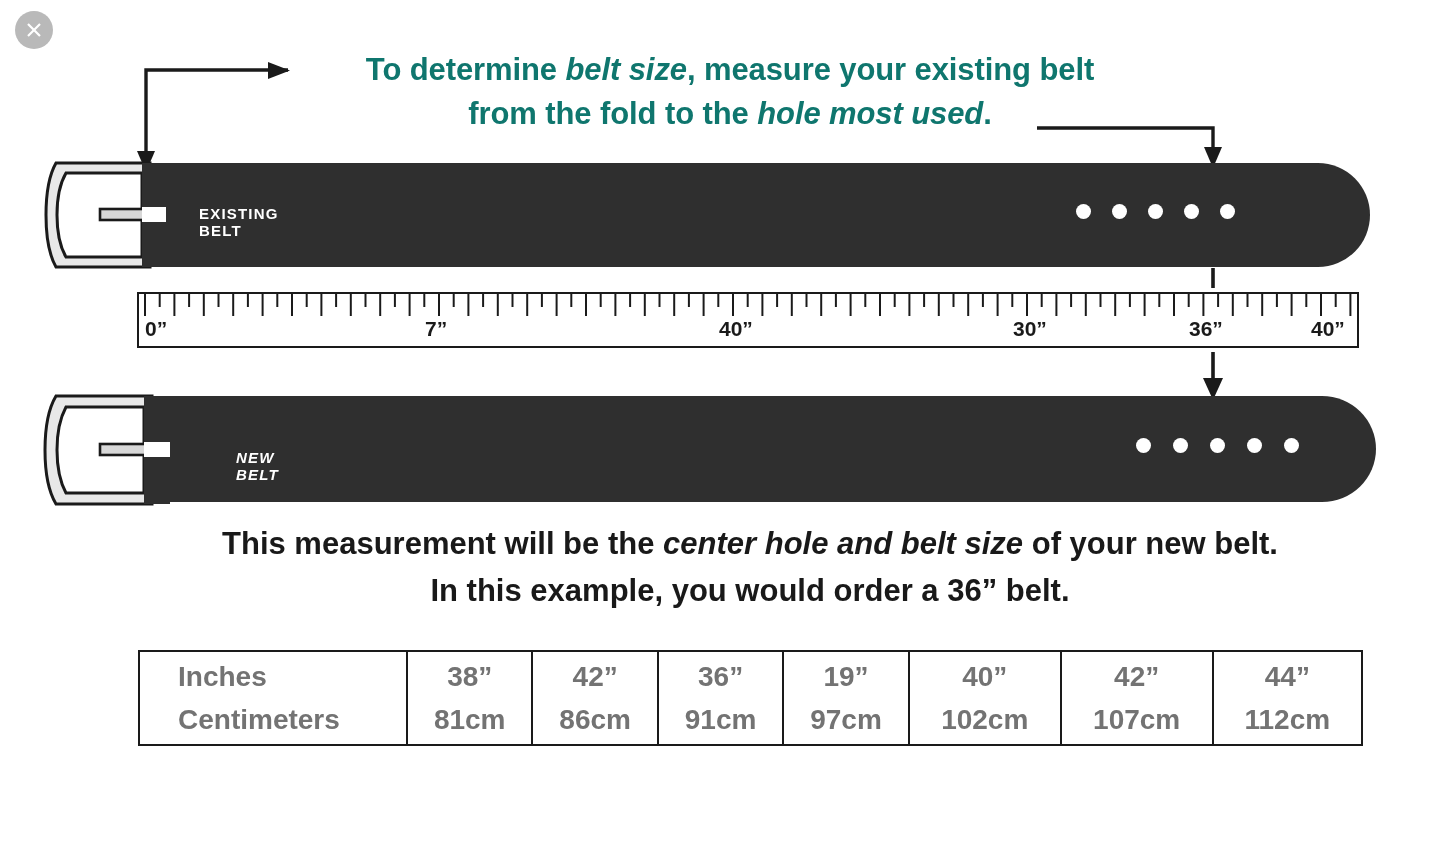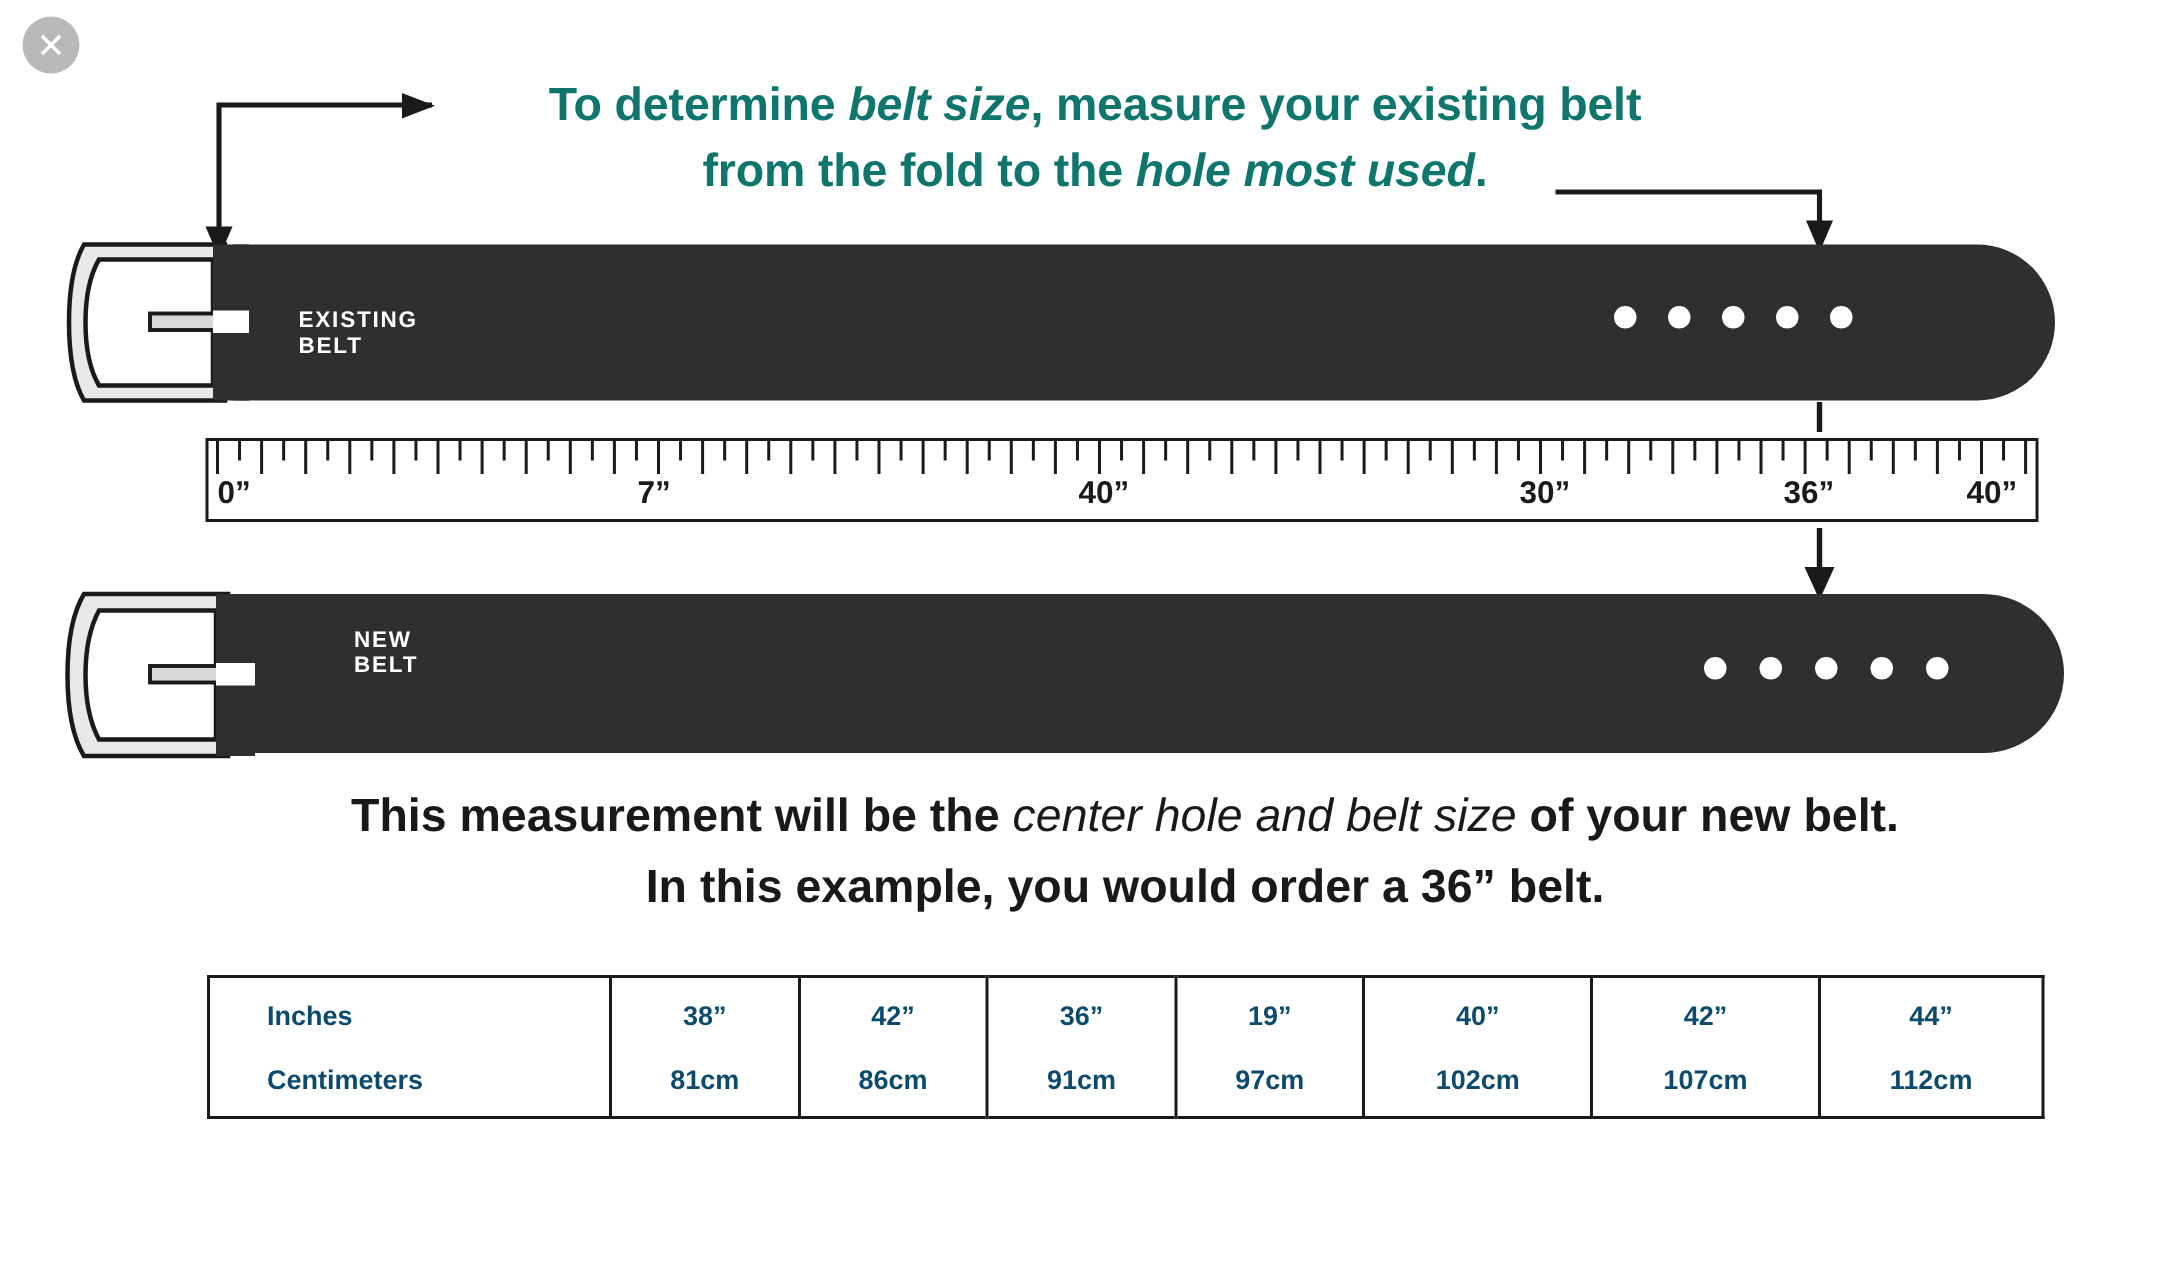--- a/index.html
+++ b/index.html
@@ -82,21 +82,21 @@
     border-bottom-left-radius: 6px;
   }
   .belt-label {
     position: absolute;
     color: #ffffff;
     font-size: 15px;
     font-weight: 700;
     letter-spacing: 1.2px;
   }
   .belt1-label { left: 199px; top: 205px; }
-  .belt2-label { left: 236px; top: 418px; }
+  .belt2-label { left: 236px; top: 449px; font-style: italic; }
 
   .holes { position: absolute; display: flex; }
   .hole {
     width: 15px; height: 15px;
     border-radius: 50%;
     background: #ffffff;
   }
   .belt1-holes { left: 1076px; top: 204px; gap: 21px; }
   .belt2-holes { left: 1136px; top: 438px; gap: 22px; }
 
@@ -132,35 +132,35 @@
   .instr-bottom {
     position: absolute;
     left: 120px; top: 521px;
     width: 1260px;
     text-align: center;
     font-size: 31px;
     line-height: 1.5;
     color: #191919;
     font-weight: 600;
   }
-  .instr-bottom .it { font-style: italic; font-weight: 400; }
+  .instr-bottom .it { font-style: italic; font-weight: 700; }
 
   
   .size-table {
     position: absolute;
     left: 138px; top: 650px;
     width: 1225px;
     border: 2px solid #1a1a1a;
     border-collapse: collapse;
     background: #fff;
   }
   .size-table td {
     border-left: 2px solid #1a1a1a;
-    font-size: 18px;
-    color: #0c4a6e;
+    font-size: 28px;
+    color: #737373;
     font-weight: 600;
     text-align: center;
     padding: 4px 0 5px;
     height: 47px;
     white-space: nowrap;
   }
   .size-table td.rowhead {
     border-left: none;
     text-align: left;
     padding-left: 38px;

